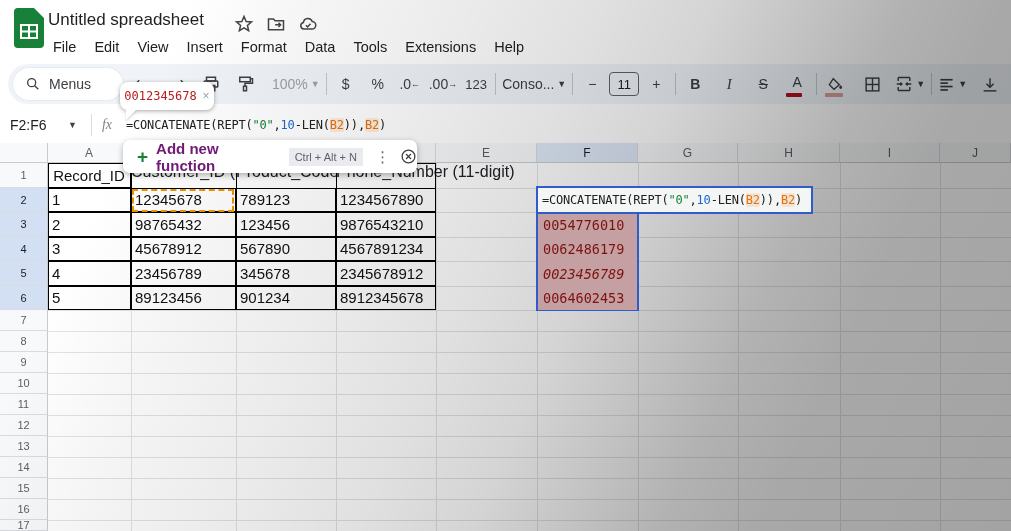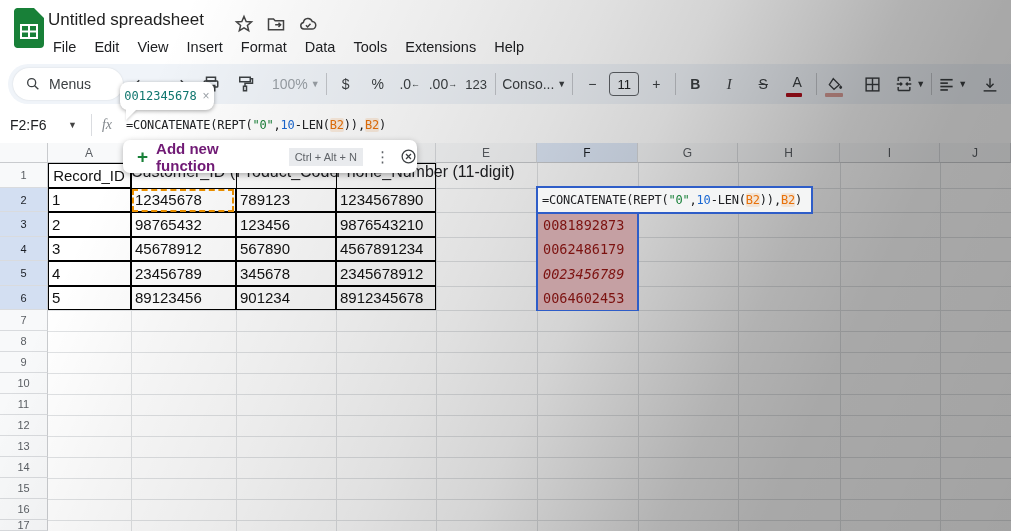--- a/index.html
+++ b/index.html
@@ -63,21 +63,21 @@
       rgba(0,0,0,0.30) 72%, rgba(0,0,0,0.34) 80%, rgba(0,0,0,0.36) 100%);}
   #range-box{position:absolute;left:536px;top:186px;width:103px;height:125px;box-sizing:border-box;
              border:2px solid #2e5dc8;}
   #editbox{position:absolute;left:536px;top:186px;width:277px;height:28px;box-sizing:border-box;
            border:2px solid #2e5dc8;background:#f4f5f5;display:flex;align-items:center;
            font-size:12px;letter-spacing:-0.2px;white-space:pre;padding-left:4px;}
   .pcell{position:absolute;left:538px;width:99px;background:#c5a0a3;color:#7c1210;
          font-size:13.5px;display:flex;align-items:center;padding-left:5px;box-sizing:border-box;}
   #chip{position:absolute;left:120px;top:82px;width:94px;height:28px;background:#fff;border-radius:8px;
         box-shadow:0 1px 4px rgba(0,0,0,.35);display:flex;align-items:center;justify-content:center;}
-  #chip .val{font-size:12px;color:#0f766e;}
+  #chip .val{font-size:12px;color:#b91c1c;}
   #chip .x{font-size:12px;color:#9aa0a6;margin-left:6px;}
   #chip-tail{position:absolute;left:126px;top:109px;width:0;height:0;
              border-top:11px solid #fff;border-right:11px solid transparent;
              filter:drop-shadow(0 2px 1px rgba(0,0,0,.15));}
   #addbar{position:absolute;left:123px;top:140px;width:294px;height:33px;background:#fff;border-radius:7px;
           box-shadow:0 2px 6px rgba(0,0,0,.3);display:flex;align-items:center;}
   #addbar .plus{color:#188038;font-size:19px;margin:0 8px 0 14px;font-weight:bold;}
   #addbar .lbl{color:#701a75;font-size:15px;font-weight:600;}
   #addbar .kbd{background:#e9ebee;border-radius:0;color:#5f6368;font-size:11px;
                padding:3px 6px;margin-left:12px;white-space:nowrap;}
@@ -369,21 +369,21 @@
         <div style="position: absolute; left: 48px; top: 118px; width: 388px; height: 1px; background: rgb(0, 0, 0);"></div>
         <div style="position: absolute; left: 48px; top: 143px; width: 388px; height: 1px; background: rgb(0, 0, 0);"></div>
       </div>
     <div id="b2-dash" style="left:132px;top:46px;width:102px;height:23px"></div>
   </div>
 
   <div id="scrim"></div>
 
   <div id="range-box"></div>
   <div id="previews">
-      <div class="pcell mono" style="top: 212px; height: 25px;">0081892873</div>
+      <div class="pcell mono" style="top: 212px; height: 25px;">0054776010</div>
       <div class="pcell mono" style="top: 237px; height: 24px;">0062486179</div>
       <div class="pcell mono" style="top: 261px; height: 25px; font-style: italic;">0023456789</div>
       <div class="pcell mono" style="top: 286px; height: 24px;">0064602453</div>
     </div>
   <div id="editbox" class="mono"><span class="tok-plain">=CONCATENATE(</span><span class="tok-plain">REPT(</span><span class="tok-str">"0"</span><span class="tok-plain">,</span><span class="tok-num">10</span><span class="tok-plain">-LEN(</span><span class="tok-ref">B2</span><span class="tok-plain">))</span><span class="tok-plain">,</span><span class="tok-ref">B2</span><span class="tok-plain">)</span></div>
 
   <div id="chip">
     <span class="val mono">0012345678</span>
     <span class="x">×</span>
   </div>

